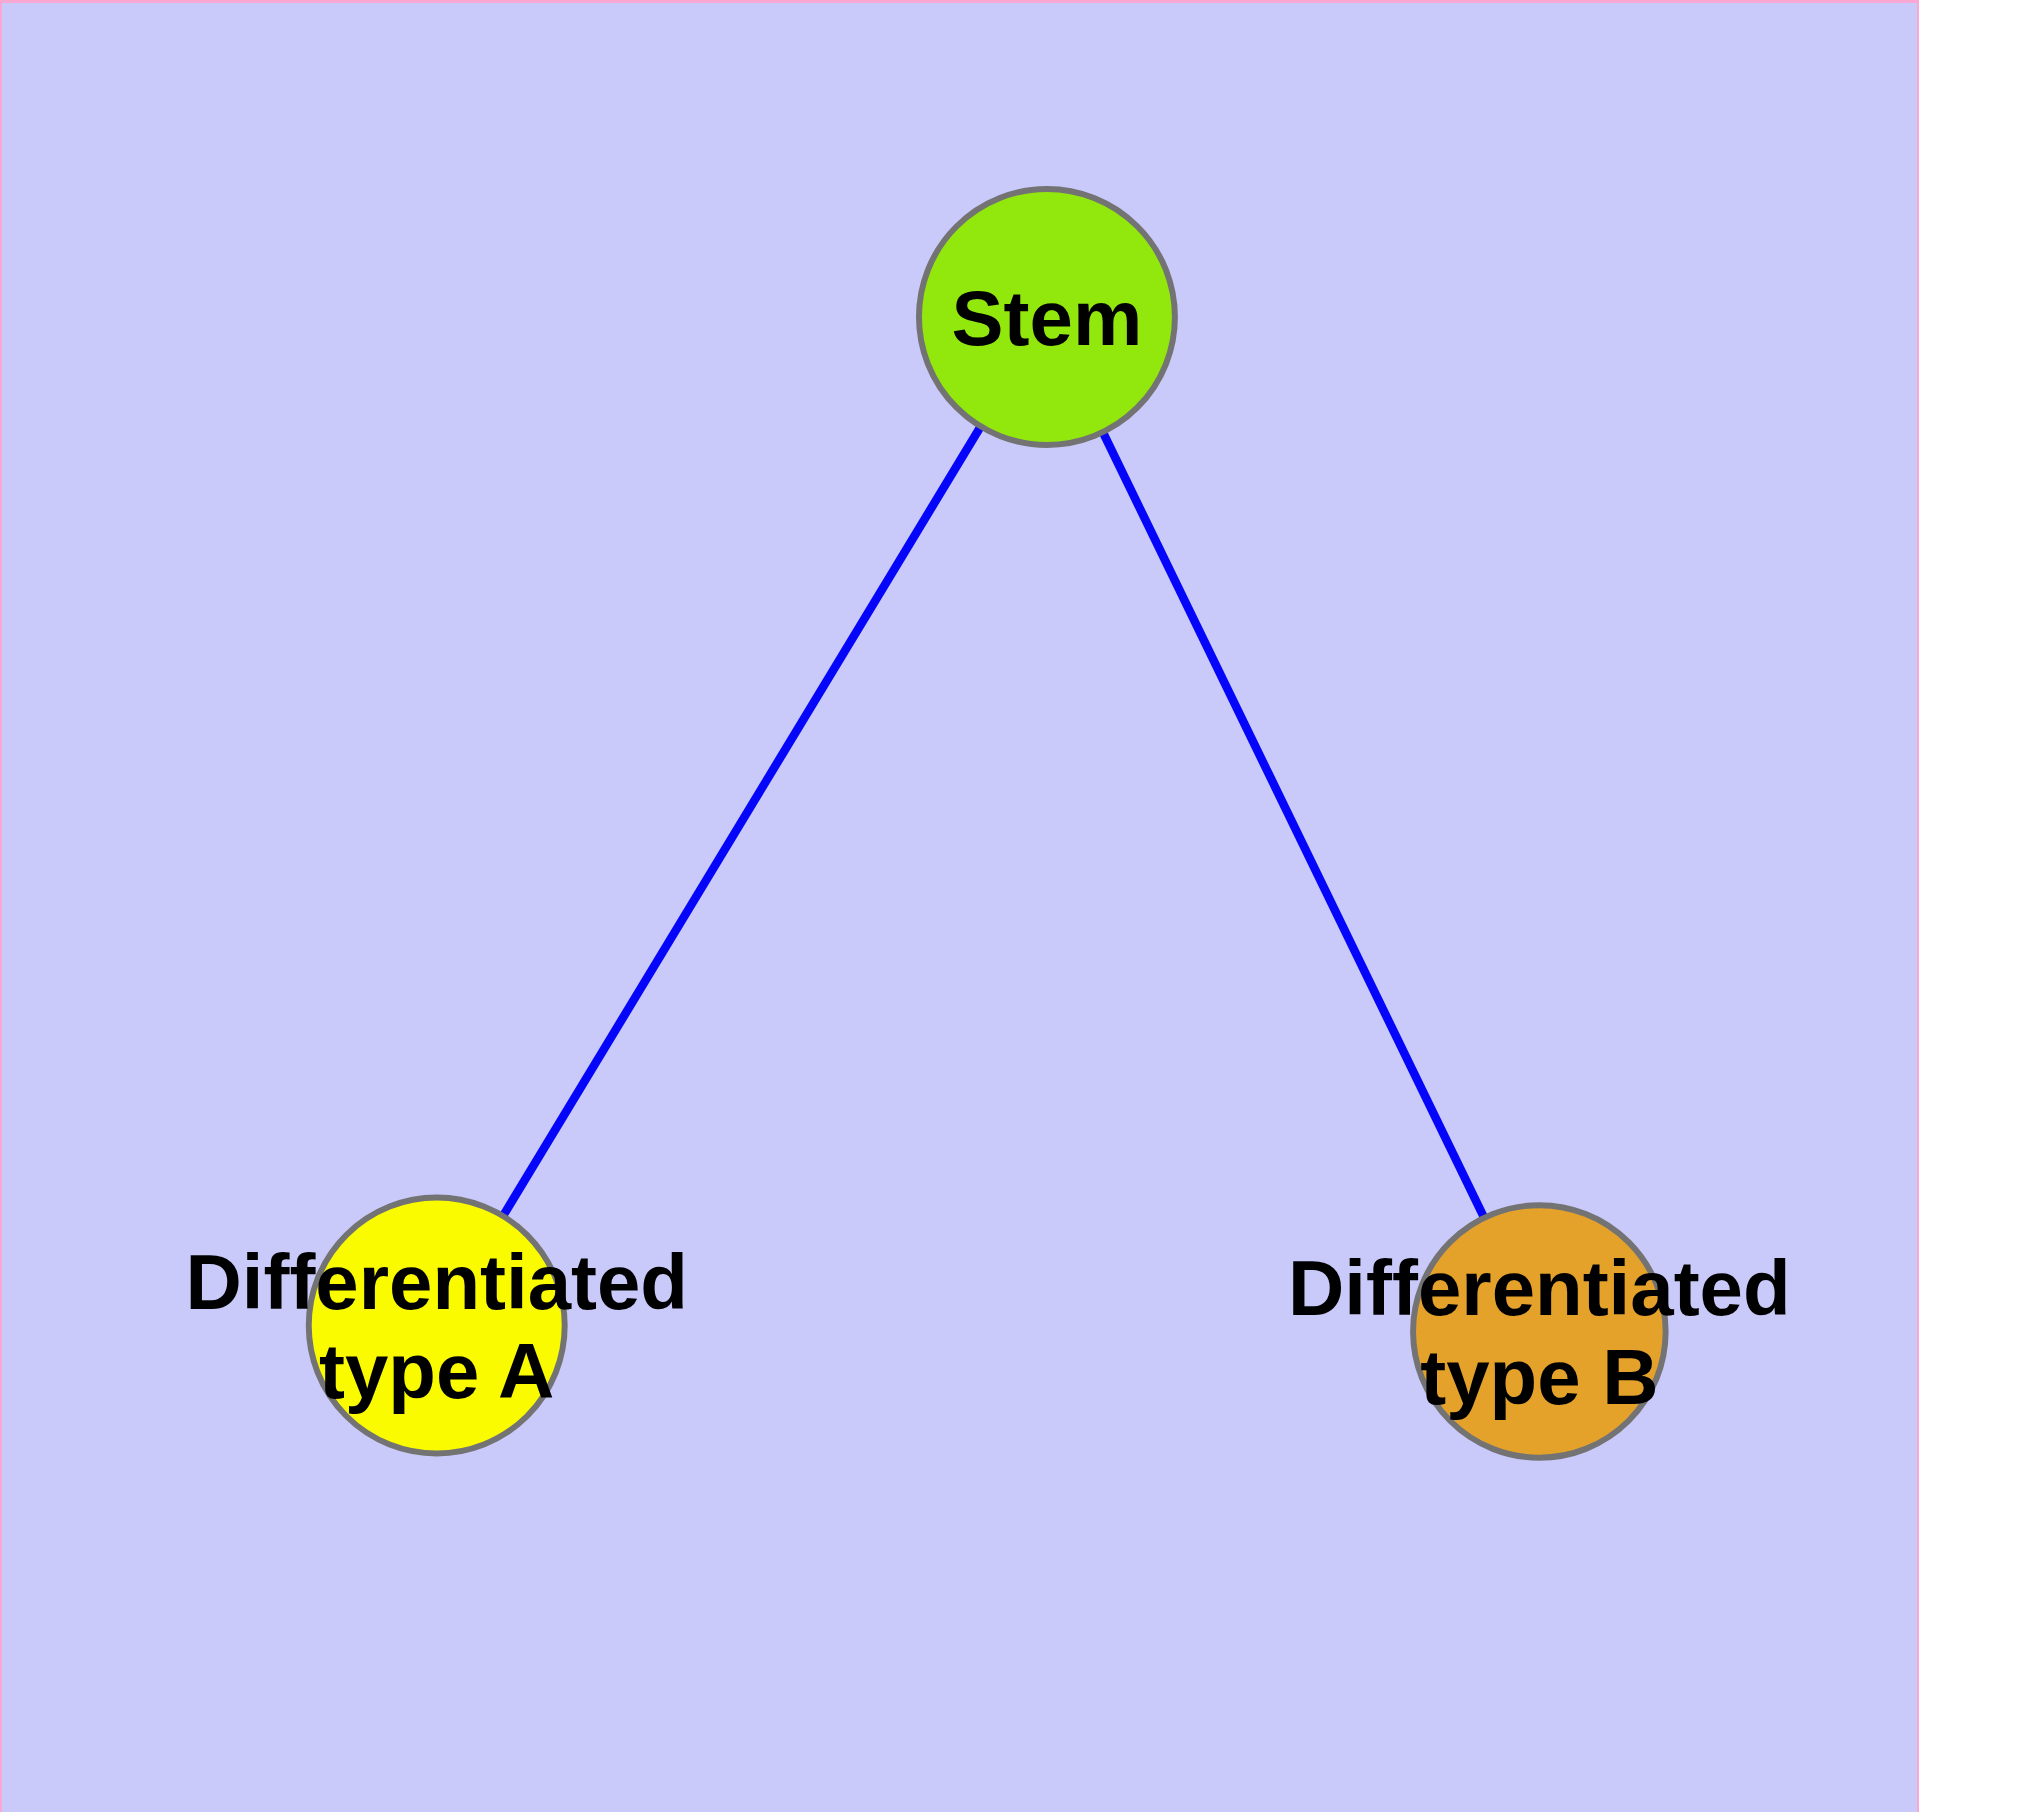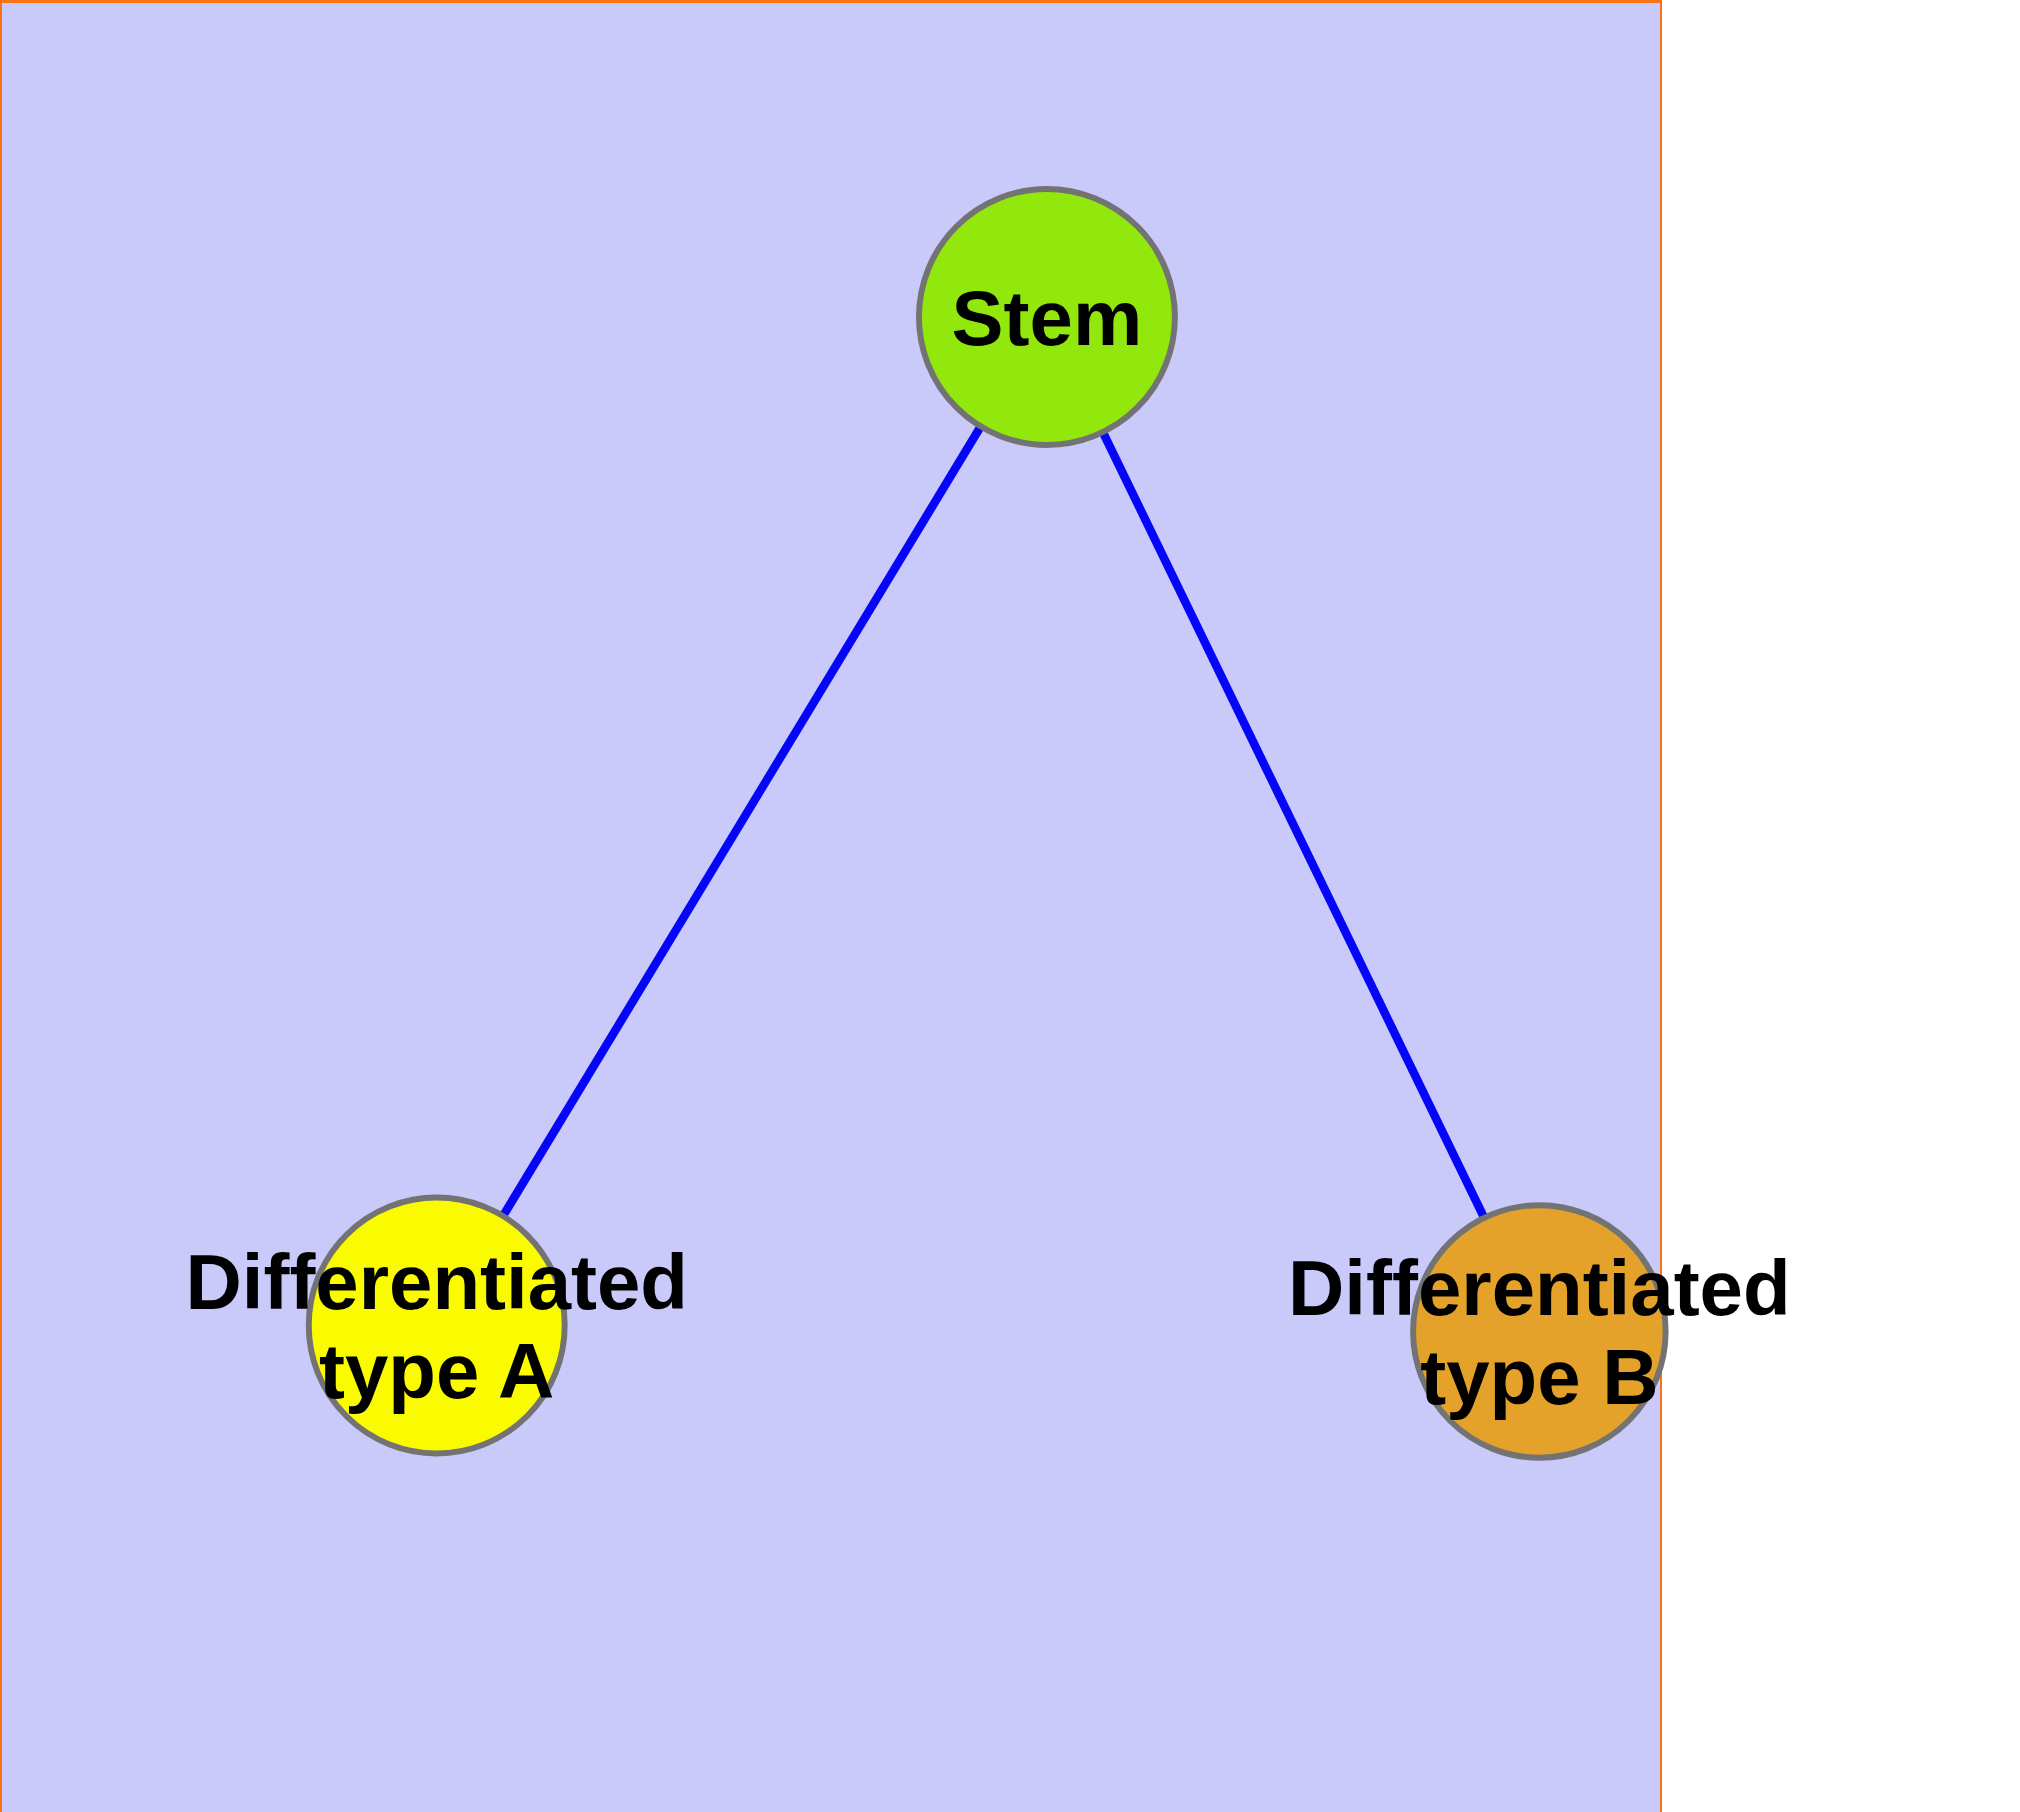--- a/index.html
+++ b/index.html
@@ -6,23 +6,23 @@
     margin: 0;
     padding: 0;
     background: #ffffff;
     width: 2021px;
     height: 1812px;
     overflow: hidden;
     font-family: "Liberation Sans", sans-serif;
   }
   .stage {
     position: relative;
-    width: 1662px;
+    width: 1919px;
     height: 1812px;
-    background: #f97316;
+    background: #f9a8d4;
   }
   .panel {
     position: absolute;
     top: 2.5px;
     left: 1.7px;
     right: 1.7px;
     bottom: 0;
   }
   svg.graph {
     position: absolute;

